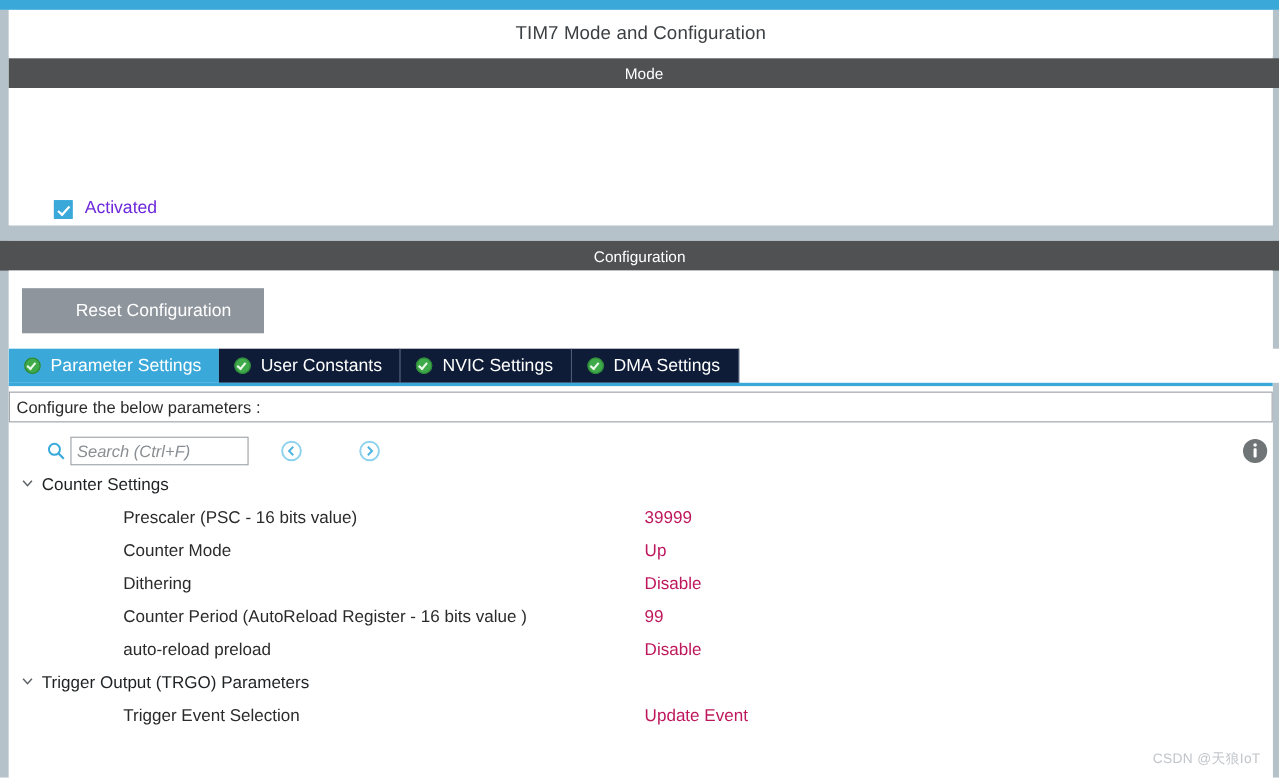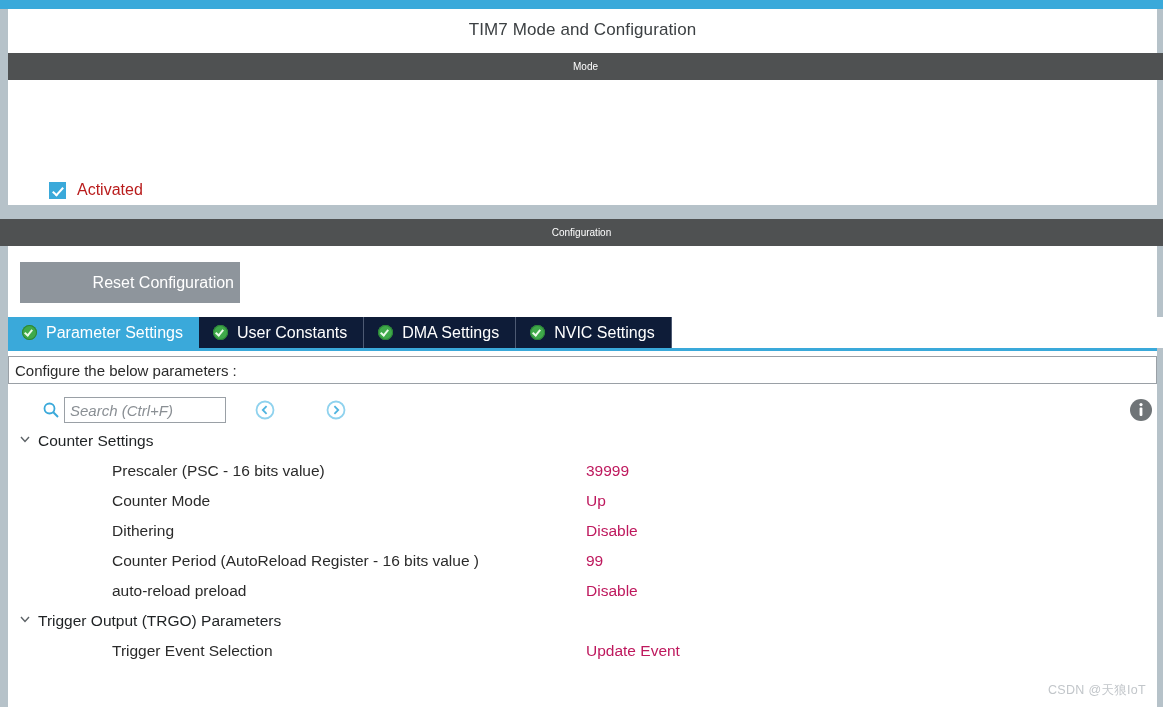--- a/index.html
+++ b/index.html
@@ -62,21 +62,21 @@
   }
   
   .section-bar {
     position: absolute;
     height: 27px;
     background: #4f5152;
     color: #ffffff;
     display: flex;
     align-items: center;
     justify-content: center;
-    font-size: 10px;
+    font-size: 14px;
   }
   #mode-bar { left: 8px; top: 53px; width: 1155px; }
   #config-bar { left: 0px; top: 219px; width: 1163px; }
 
   .mode-body {
     position: absolute;
     left: 8px; top: 80px;
     width: 1149px;
     height: 125px;
     background: #ffffff;
@@ -87,21 +87,21 @@
     width: 1163px;
     height: 14px;
     background: #b6c2c9;
   }
   .checkbox-row {
     position: absolute;
     display: flex;
     align-items: center;
     gap: 11px;
     font-size: 16px;
-    color: #b91c1c;
+    color: #6d28d9;
   }
   #row-activated { left: 41px; top: 101px; }
   #row-onepulse  { left: 41px; top: 141px; }
 
   .cbox {
     width: 17px;
     height: 17px;
     box-sizing: border-box;
     background: #ffffff;
     border: 1px solid #43484c;
@@ -133,21 +133,21 @@
   .reset-btn {
     position: absolute;
     left: 12px; top: 16px;
     width: 220px;
     height: 41px;
     background: #8e959c;
     color: #ffffff;
     border: 0;
     font-family: "Liberation Sans", sans-serif;
     font-size: 16px;
-    text-align: right;
+    text-align: center;
     padding-left: 25px;
     cursor: pointer;
   }
 
   
   .tab-bar {
     position: absolute;
     left: 8px; top: 317px;
     width: 1155px;
     height: 31px;
@@ -331,25 +331,25 @@
     <div class="tab active">
       <span class="tab-icon"></span>
       <span>Parameter Settings</span>
     </div>
     <div class="tab">
       <span class="tab-icon"></span>
       <span>User Constants</span>
     </div>
     <div class="tab">
       <span class="tab-icon"></span>
-      <span>DMA Settings</span>
+      <span>NVIC Settings</span>
     </div>
     <div class="tab">
       <span class="tab-icon"></span>
-      <span>NVIC Settings</span>
+      <span>DMA Settings</span>
     </div>
   </div>
   <div class="tab-underline"></div>
 
   <div class="note-box">Configure the below parameters :</div>
 
   <div class="search-row">
     <span class="search-icon">
       <svg width="20" height="20" viewBox="0 0 20 20">
         <circle cx="8.5" cy="8.5" r="5" fill="none" stroke="#3aa9da" stroke-width="1.8"></circle>

